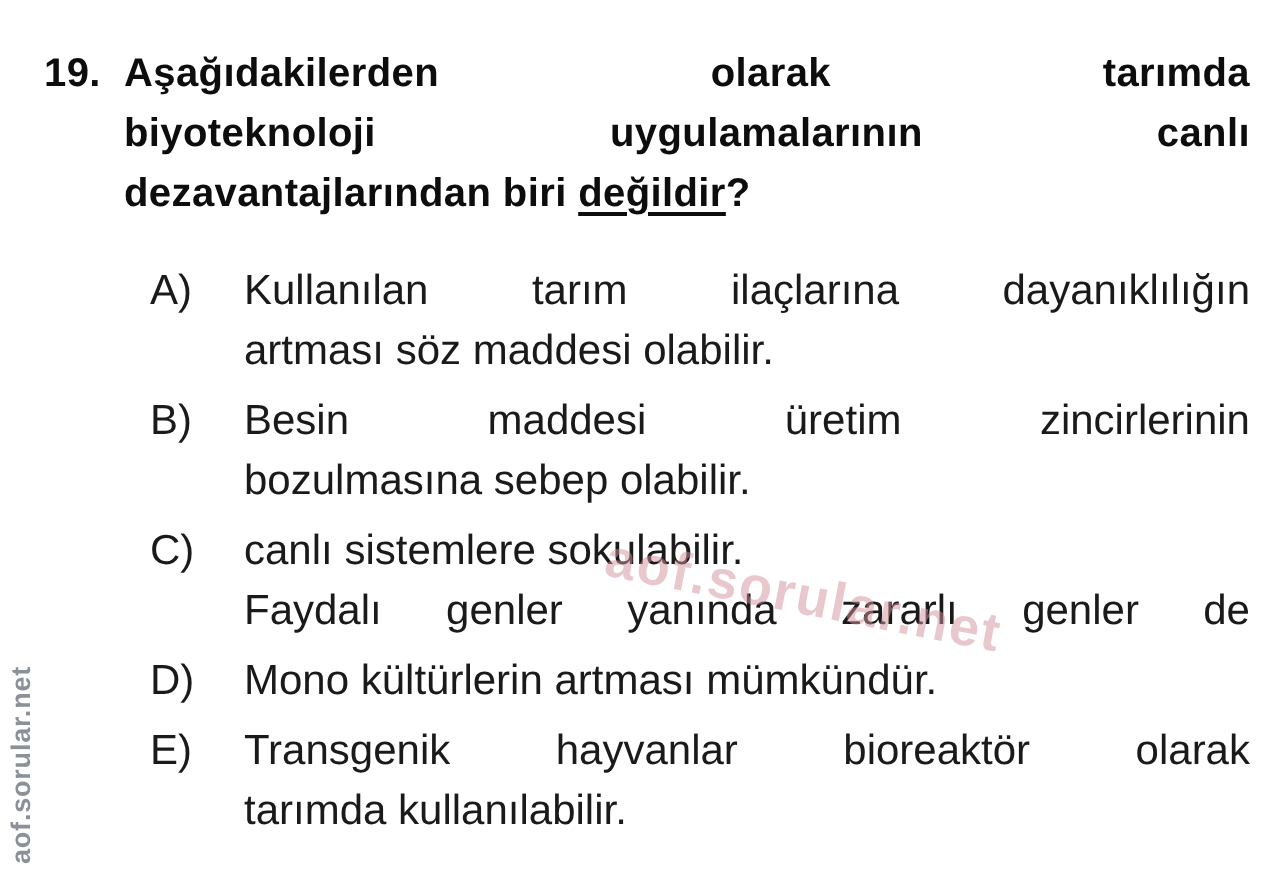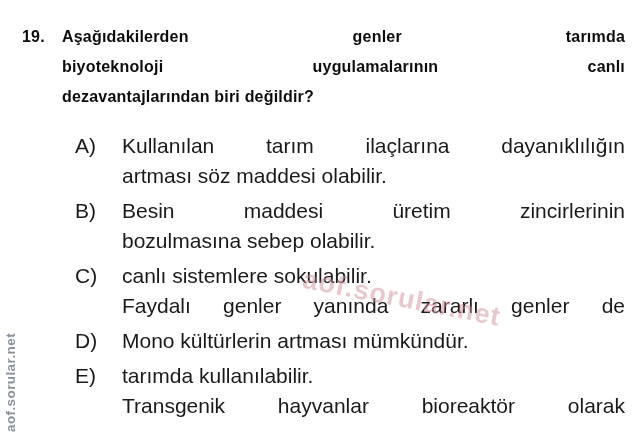--- a/index.html
+++ b/index.html
@@ -14,29 +14,29 @@
   }
 
   
   .question {
     position: absolute;
     left: 22px;
     top: 22px;
     right: 18px;
     display: flex;
     font-weight: bold;
-    font-size: 16px;
+    font-size: 20px;
     line-height: 30px;
     color: #0d0d0d;
     letter-spacing: 0.2px;
   }
   .q-number { width: 40px; flex: 0 0 40px; }
   .q-text { flex: 1; }
   .q-line.just { text-align: justify; text-align-last: justify; }
-  .q-underline { text-underline-offset: 3px; }
+  .q-underline { text-decoration: underline; text-underline-offset: 3px; }
 
   
   .options {
     position: absolute;
     left: 75px;
     top: 131px;
     right: 18px;
     font-size: 21px;
     line-height: 30px;
     color: #1a1a1a;
@@ -77,21 +77,21 @@
   }
 </style>
 </head>
 <body>
 
 <div class="page">
 
   <div class="question">
     <div class="q-number">19.</div>
     <div class="q-text">
-      <div class="q-line just">Aşağıdakilerden genler tarımda</div>
+      <div class="q-line just">Aşağıdakilerden olarak tarımda</div>
       <div class="q-line just">biyoteknoloji uygulamalarının canlı</div>
       <div class="q-line"><span>dezavantajlarından biri </span><span class="q-underline">değildir</span><span>?</span></div>
     </div>
   </div>
 
   <div class="options">
       <div class="option">
         <div class="opt-letter">A)</div>
         <div class="opt-text">
           <div class="opt-line just">Kullanılan tarım ilaçlarına dayanıklılığın</div>
@@ -114,22 +114,22 @@
       </div>
       <div class="option">
         <div class="opt-letter">D)</div>
         <div class="opt-text">
           <div class="opt-line">Mono kültürlerin artması mümkündür.</div>
         </div>
       </div>
       <div class="option">
         <div class="opt-letter">E)</div>
         <div class="opt-text">
+          <div class="opt-line just">Transgenik hayvanlar bioreaktör olarak</div>
           <div class="opt-line">tarımda kullanılabilir.</div>
-          <div class="opt-line just">Transgenik hayvanlar bioreaktör olarak</div>
         </div>
       </div>
     </div>
 
   <div class="wm-left" style="color: rgb(139, 145, 153);">aof.sorular.net</div>
   <div class="wm-diagonal" style="color: rgb(210, 146, 156);">aof.sorular.net</div>
 
 </div>
 
 </body></html>

